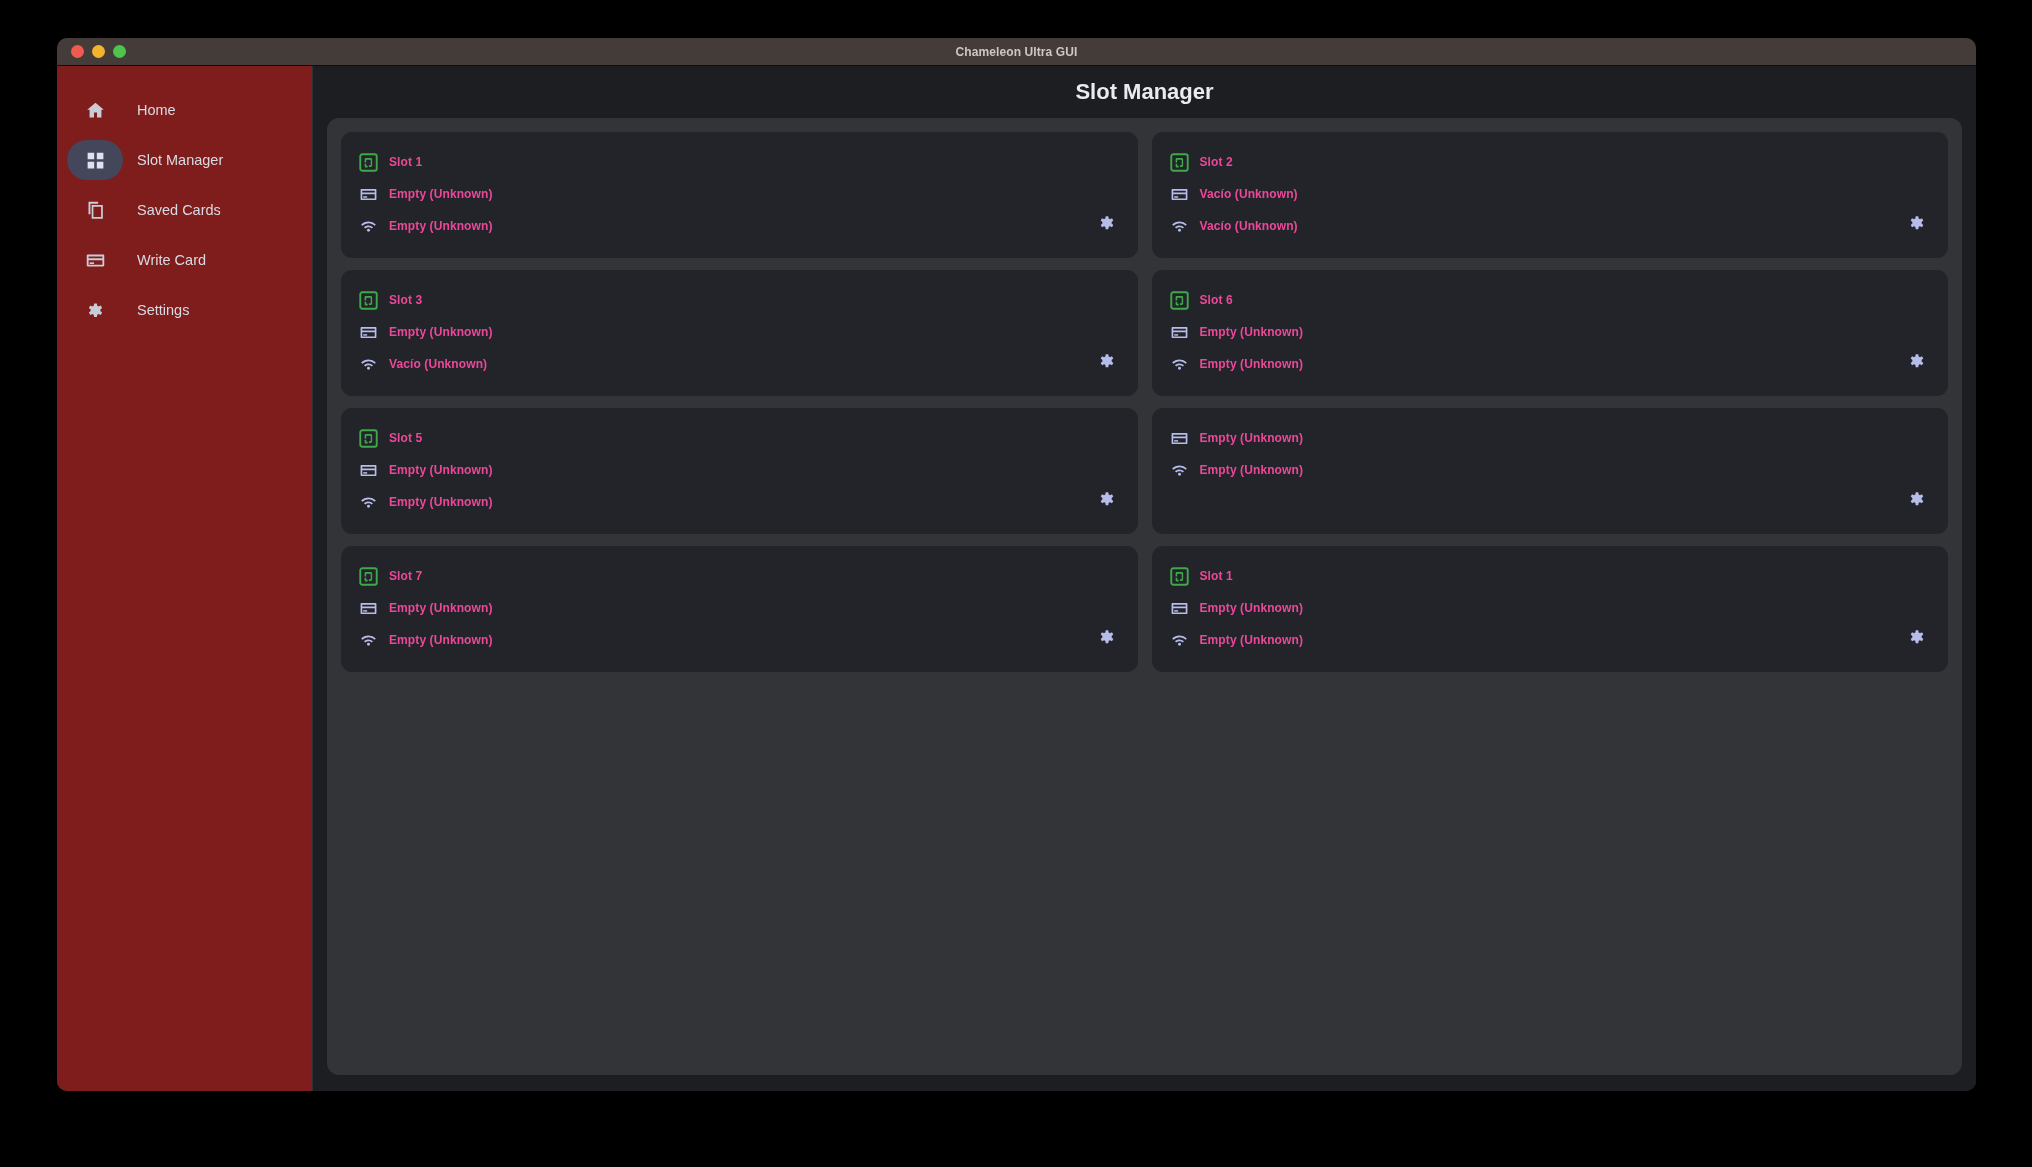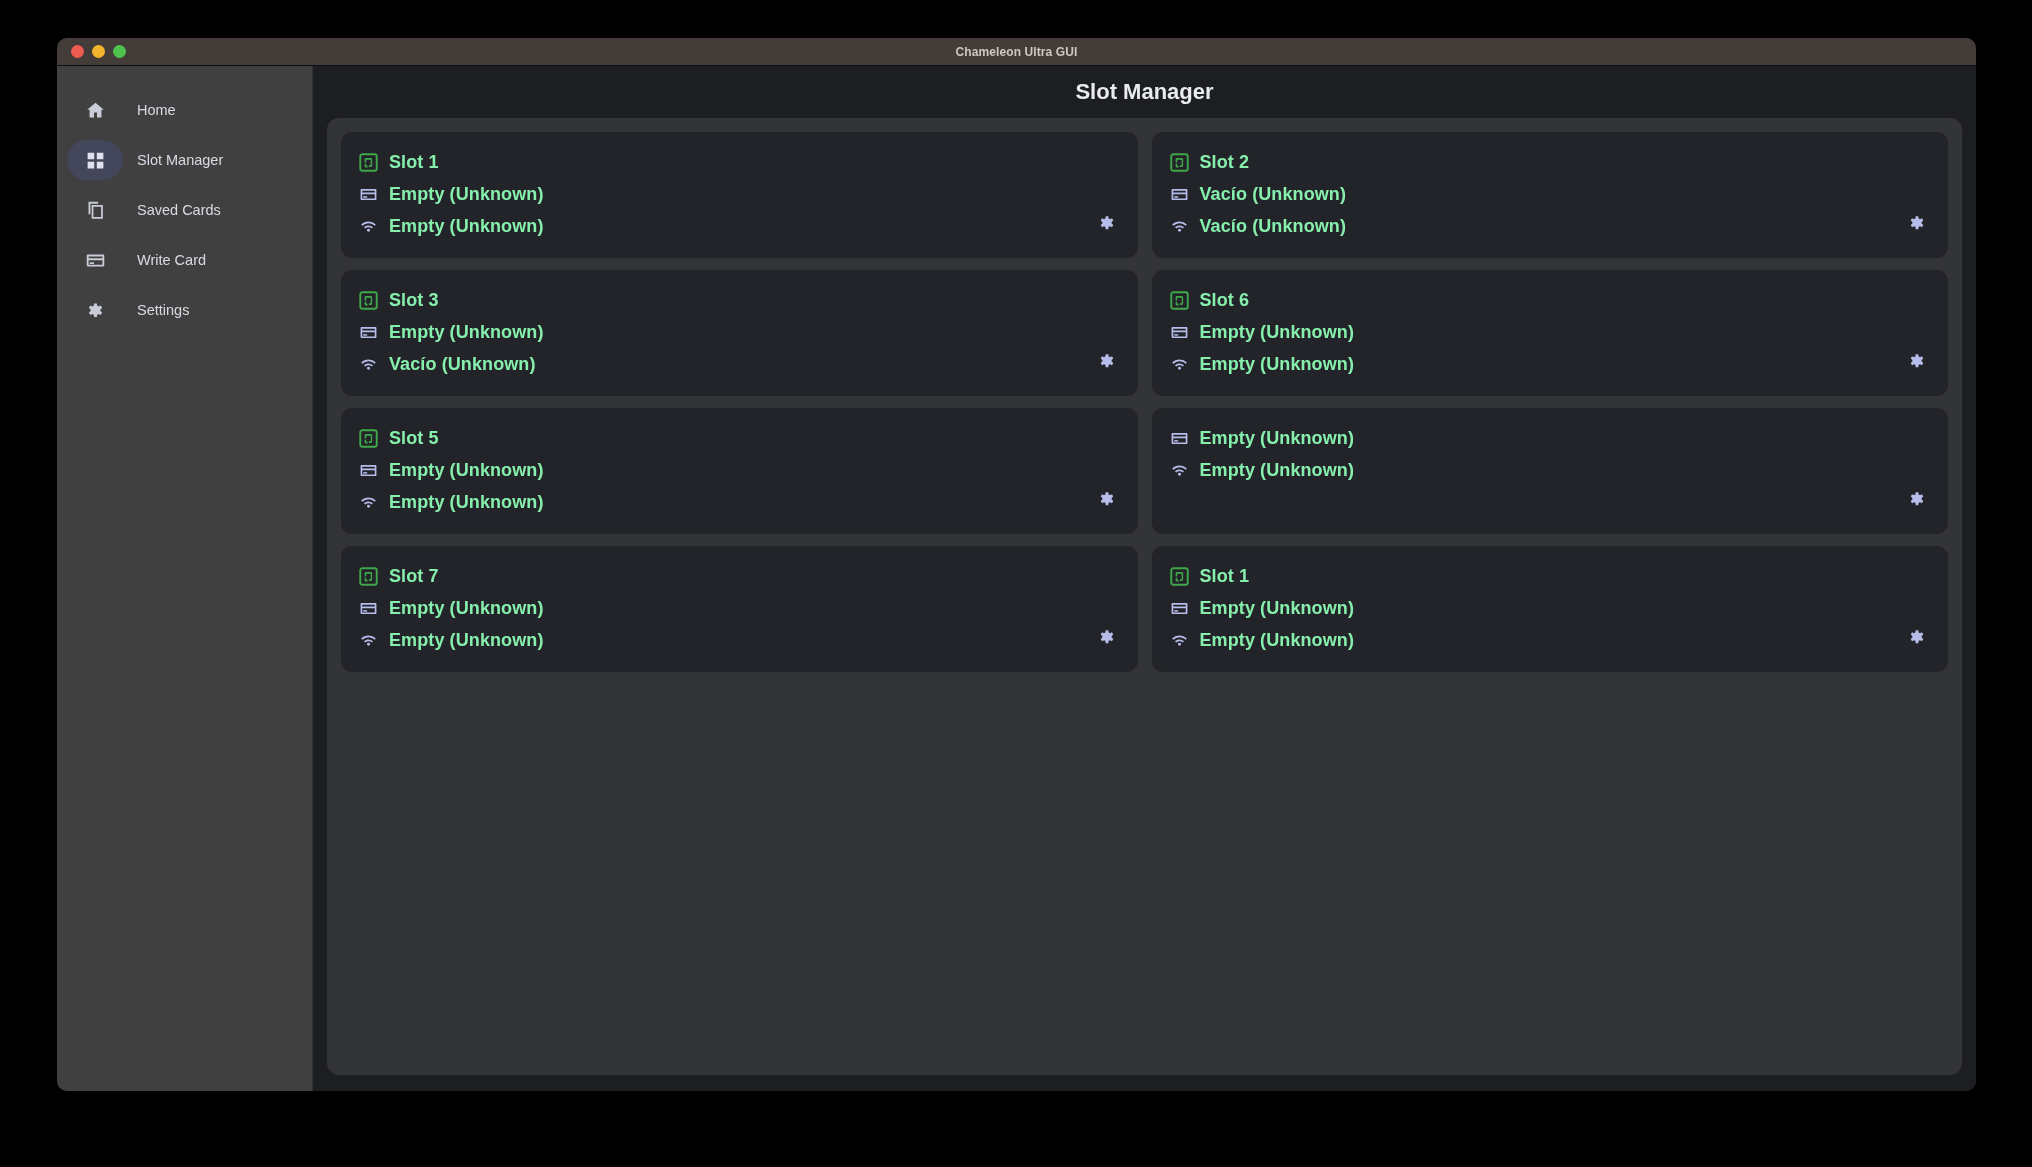--- a/index.html
+++ b/index.html
@@ -51,21 +51,21 @@
     letter-spacing: .1px;
   }
 
   
   .body-row { flex: 1; display: flex; min-height: 0; background: #1d1e22; }
 
   
   .sidebar {
     width: 256px;
     flex: none;
-    background: #404040;
+    background: #7f1d1d;
     border-right: 1px solid #303136;
     padding-top: 22px;
     display: flex;
     flex-direction: column;
     gap: 6px;
   }
   .nav-item {
     display: flex;
     align-items: center;
     height: 44px;
@@ -134,23 +134,23 @@
     position: relative;
     min-height: 118px;
   }
   .slot-row {
     display: flex;
     align-items: center;
     gap: 11px;
     height: 32px;
   }
   .slot-row .label {
-    font-size: 18px;
+    font-size: 12px;
     font-weight: bold;
-    color: #86efac;
+    color: #ec4899;
     letter-spacing: .1px;
   }
   .chip-icon {
     width: 19px; height: 19px; flex: none;
     display: flex; align-items: center; justify-content: center;
   }
   .chip-icon svg { width: 19px; height: 19px; }
   .type-icon { width: 19px; height: 19px; flex: none; display: flex; align-items: center; justify-content: center; }
   .type-icon svg { width: 19px; height: 19px; fill: #b7bdea; }
   .gear-btn {

